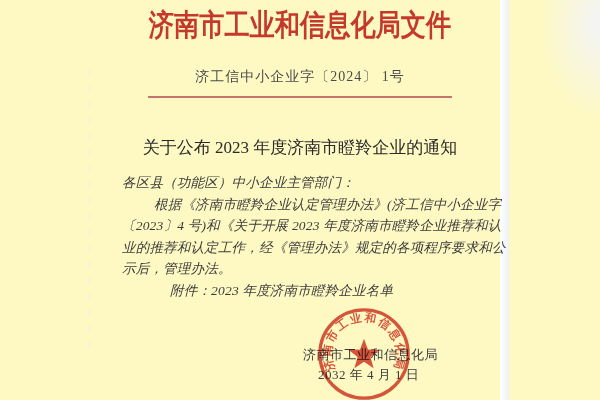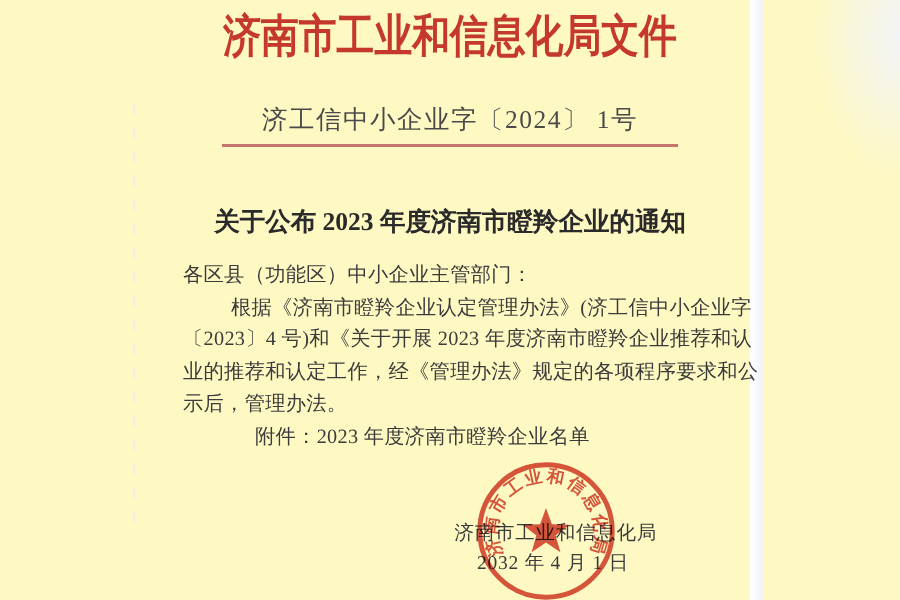--- a/index.html
+++ b/index.html
@@ -30,37 +30,38 @@
     text-align:center;
     font-size:30px;line-height:38px;font-weight:700;
     color:#c5392c;
     transform:scaleX(.84);
     transform-origin:50% 50%;
     white-space:nowrap;
   }
   .doc-number{
     position:absolute;left:0;top:68px;width:600px;
     text-align:center;
-    font-size:17px;letter-spacing:1px;color:#4a4a4a;
+    font-size:14px;letter-spacing:1px;color:#4a4a4a;
     white-space:nowrap;
   }
   .red-rule{
     position:absolute;left:148px;top:96px;width:304px;height:2px;
     background:#c5756d;
   }
   .doc-title{
     position:absolute;left:0;top:136px;width:600px;
     text-align:center;
-    font-size:17px;font-weight:700;color:#2a2a2a;
+    font-size:17px;font-weight:400;color:#2a2a2a;
     white-space:nowrap;
   }
   .body-block{
     position:absolute;left:122px;top:172px;width:360px;
     font-size:13.5px;line-height:21.5px;letter-spacing:.2px;
     color:#3b3b3b;
+    font-style:italic;
   }
   .body-line{white-space:nowrap;}
   .indent-para{padding-left:32px;}
   .indent-attach{padding-left:48px;}
   .signature{
     position:absolute;left:303px;top:346px;
     font-size:13px;letter-spacing:.5px;color:#3b3b3b;
     white-space:nowrap;
   }
   .sig-date{

